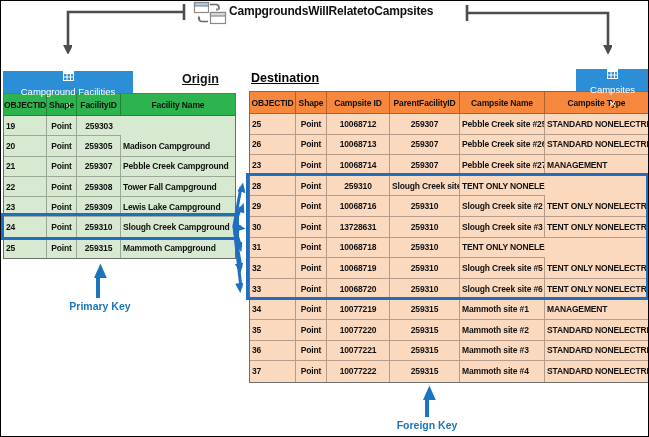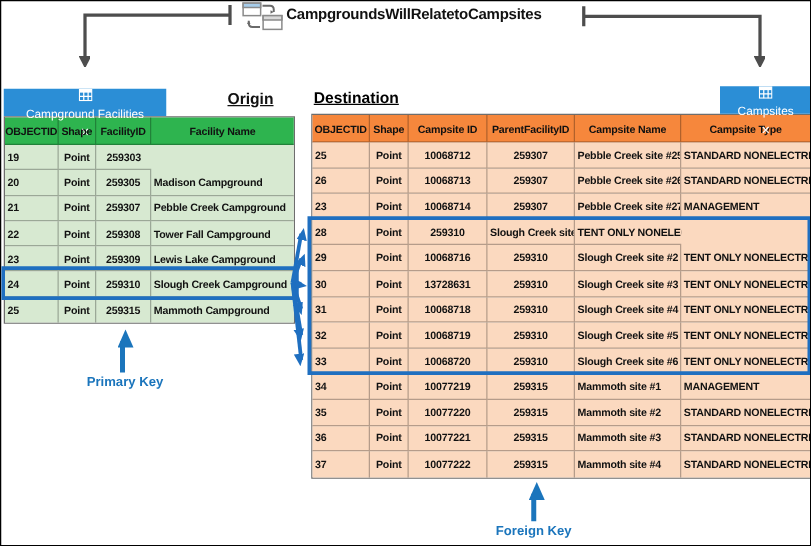--- a/index.html
+++ b/index.html
@@ -216,21 +216,20 @@
             <div class="tcell c2">13728631</div>
             <div class="tcell c3">259310</div>
             <div class="tcell c4">Slough Creek site #3</div>
             <div class="tcell c5">TENT ONLY NONELECTRIC</div>
           </div>
           <div class="trow">
             <div class="tcell c0">31</div>
             <div class="tcell c1">Point</div>
             <div class="tcell c2">10068718</div>
             <div class="tcell c3">259310</div>
-            <div class="tcell c4">Slough Creek site #4</div>
             <div class="tcell c5">TENT ONLY NONELECTRIC</div>
           </div>
           <div class="trow">
             <div class="tcell c0">32</div>
             <div class="tcell c1">Point</div>
             <div class="tcell c2">10068719</div>
             <div class="tcell c3">259310</div>
             <div class="tcell c4">Slough Creek site #5</div>
             <div class="tcell c5">TENT ONLY NONELECTRIC</div>
           </div>

